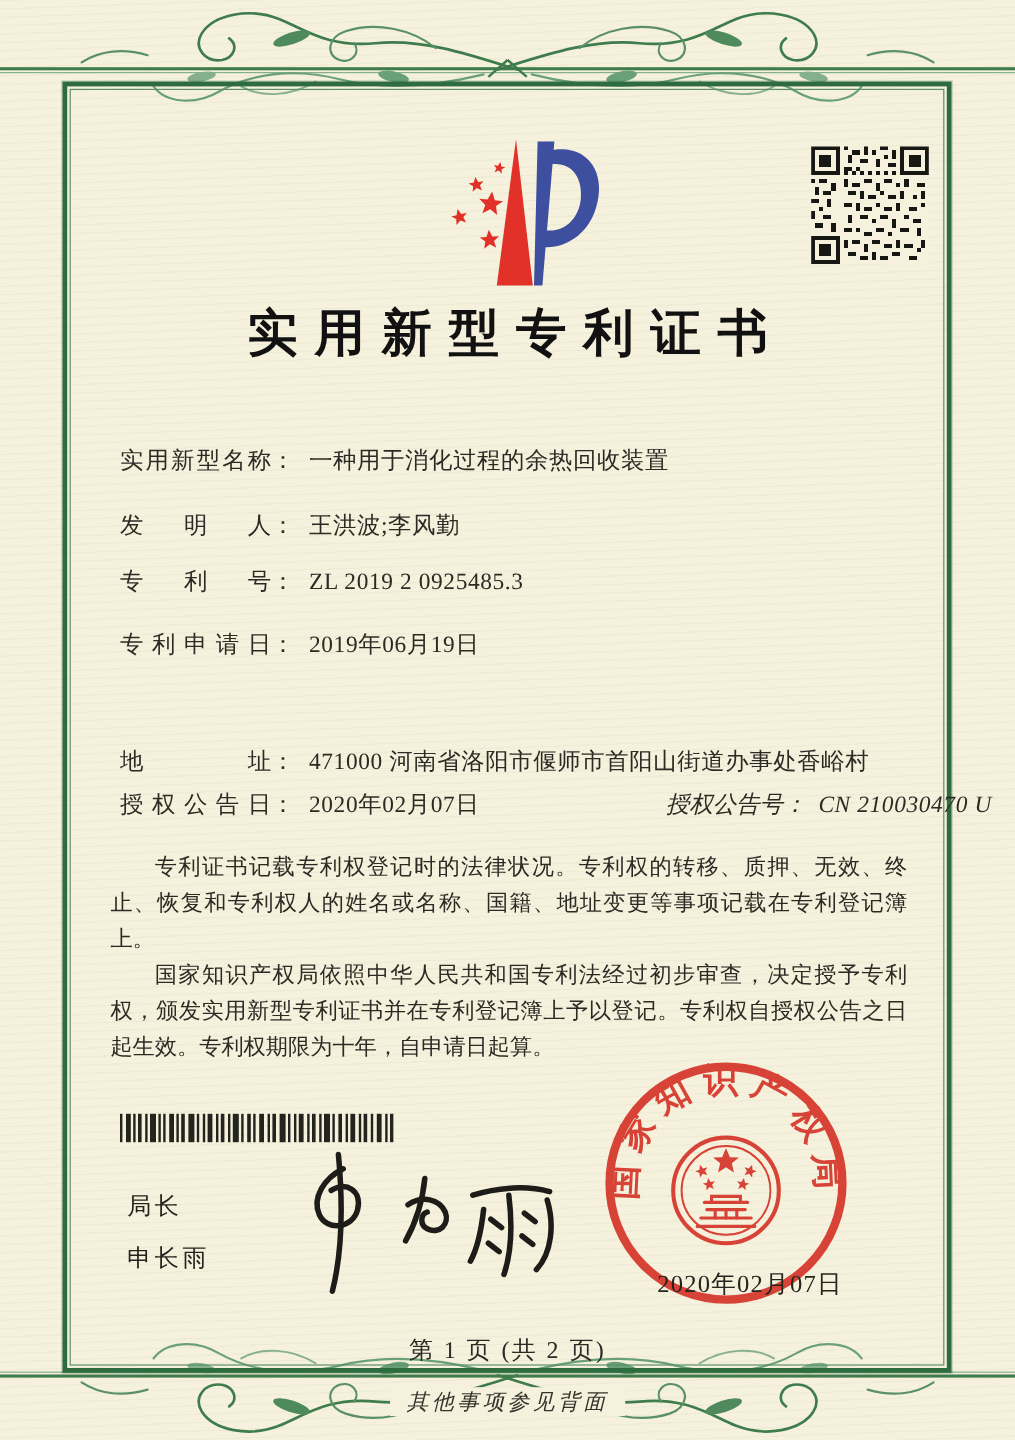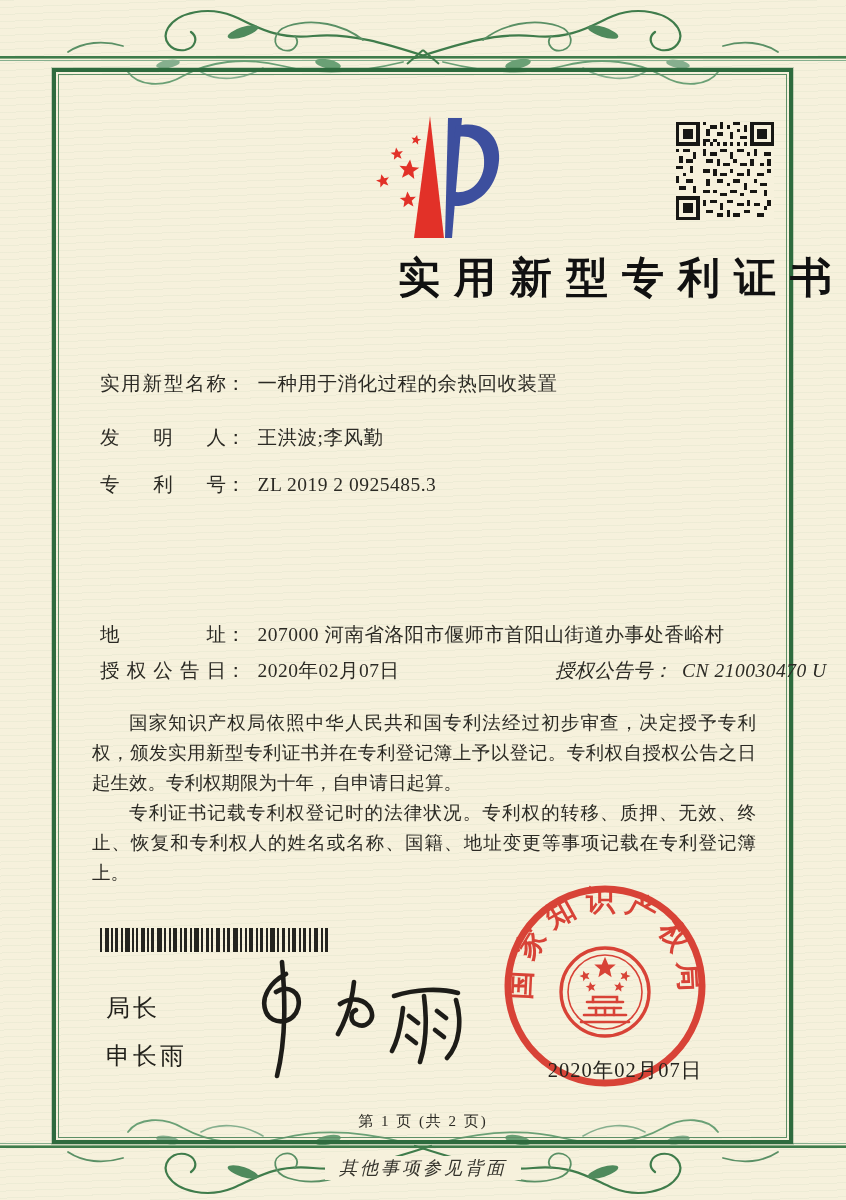--- a/index.html
+++ b/index.html
@@ -41,21 +41,21 @@
     border:1px solid #5d8f66;
   }
   .cert-no{
     position:absolute;left:76px;top:116px;
     font-size:20px;letter-spacing:2px;color:#2b2a24;
   }
   .logo{position:absolute;left:346px;top:112px;width:158px;height:132px;}
   .qr{position:absolute;left:676px;top:122px;width:98px;height:98px;}
   .title{
     position:absolute;left:0;right:0;top:250px;
-    text-align:right;font-size:42px;font-weight:bold;
+    text-align:center;font-size:42px;font-weight:bold;
     letter-spacing:14px;text-indent:14px;color:#111;
   }
   .row{position:absolute;left:100px;font-size:19.5px;white-space:nowrap;color:#2b2a24;}
   .row .lab{
     display:inline-block;width:126px;
     text-align:justify;text-align-last:justify;
     vertical-align:top;
   }
   .row .colon{display:inline-block;}
   .row .val{display:inline-block;margin-left:12px;letter-spacing:0.5px;}
@@ -63,33 +63,33 @@
   .row2 .lab2{display:inline-block;}
   .row2 .val{display:inline-block;margin-left:10px;}
   .body-text{
     position:absolute;left:92px;top:708px;width:664px;
     font-size:18.5px;line-height:30px;text-align:justify;color:#2b2a24;
   }
   .body-text p{text-indent:2em;margin:0;}
   .barcode{position:absolute;left:100px;top:928px;width:228px;height:24px;}
   .director{
     position:absolute;left:106px;top:992px;
-    font-size:24px;letter-spacing:3px;color:#23221c;
+    font-size:20px;letter-spacing:3px;color:#23221c;
     font-family:"Liberation Sans","DejaVu Sans",sans-serif;
   }
   .director div{margin-bottom:16px;}
   .signature{position:absolute;left:228px;top:952px;width:250px;height:130px;}
   .seal{position:absolute;left:499px;top:880px;width:212px;height:212px;opacity:.93;}
   .seal-date{
     position:absolute;left:520px;top:1056px;width:210px;
     text-align:center;font-size:20.5px;letter-spacing:1px;color:#25241e;
   }
   .page-info{
     position:absolute;left:0;right:0;top:1112px;
-    text-align:center;font-size:15px;letter-spacing:2px;color:#2b2a24;
+    text-align:center;font-size:20px;letter-spacing:2px;color:#2b2a24;
   }
   .back-note{
     position:absolute;left:0;right:0;top:1156px;text-align:center;
   }
   .back-note span{
     display:inline-block;background:#f6f1dc;padding:0 14px;
     font-size:18px;letter-spacing:3px;color:#34332c;
     font-style:italic;
     font-family:Liberation Mono, monospace;
   }
@@ -250,31 +250,34 @@
 
   <div class="row" style="top:370px">
     <span class="lab">实用新型名称</span><span class="colon">：</span><span class="val">一种用于消化过程的余热回收装置</span>
   </div>
   <div class="row" style="top:424px">
     <span class="lab">发明人</span><span class="colon">：</span><span class="val">王洪波;李风勤</span>
   </div>
   <div class="row" style="top:471px">
     <span class="lab">专利号</span><span class="colon">：</span><span class="val">ZL 2019 2 0925485.3</span>
   </div>
+  <div class="row" style="top:523px">
+    <span class="lab">专利申请日</span><span class="colon">：</span><span class="val">2019年06月19日</span>
+  </div>
   <div class="row" style="top:621px">
-    <span class="lab">地址</span><span class="colon">：</span><span class="val">207000 河南省洛阳市偃师市首阳山街道办事处香峪村</span>
+    <span class="lab">地址</span><span class="colon">：</span><span class="val">471000 河南省洛阳市偃师市首阳山街道办事处香峪村</span>
   </div>
   <div class="row" style="top:657px">
     <span class="lab">授权公告日</span><span class="colon">：</span><span class="val">2020年02月07日</span>
     <span class="row2"><span class="lab2">授权公告号</span><span class="colon">：</span><span class="val">CN 210030470 U</span></span>
   </div>
 
   <div class="body-text">
+    <p>专利证书记载专利权登记时的法律状况。专利权的转移、质押、无效、终止、恢复和专利权人的姓名或名称、国籍、地址变更等事项记载在专利登记簿上。</p>
     <p>国家知识产权局依照中华人民共和国专利法经过初步审查，决定授予专利权，颁发实用新型专利证书并在专利登记簿上予以登记。专利权自授权公告之日起生效。专利权期限为十年，自申请日起算。</p>
-    <p>专利证书记载专利权登记时的法律状况。专利权的转移、质押、无效、终止、恢复和专利权人的姓名或名称、国籍、地址变更等事项记载在专利登记簿上。</p>
   </div>
 
   <svg class="barcode" viewBox="0 0 228 24" preserveAspectRatio="none">
     <g fill="#24241f">
       <rect x="0" width="2" height="24"></rect>
         <rect x="5" width="4" height="24"></rect>
         <rect x="11" width="2" height="24"></rect>
         <rect x="15" width="3" height="24"></rect>
       <rect x="21" width="2" height="24"></rect>
         <rect x="25" width="5" height="24"></rect>

